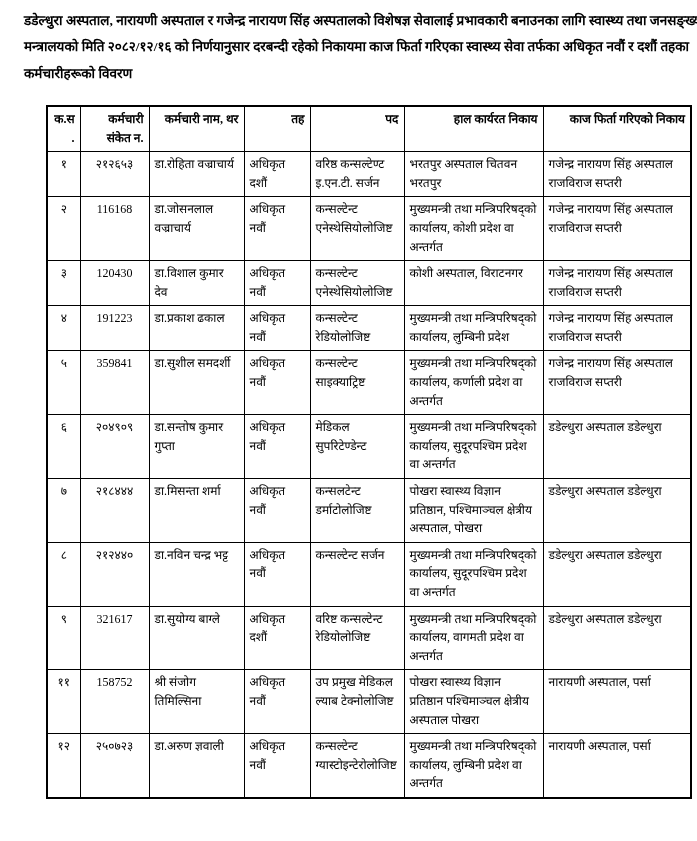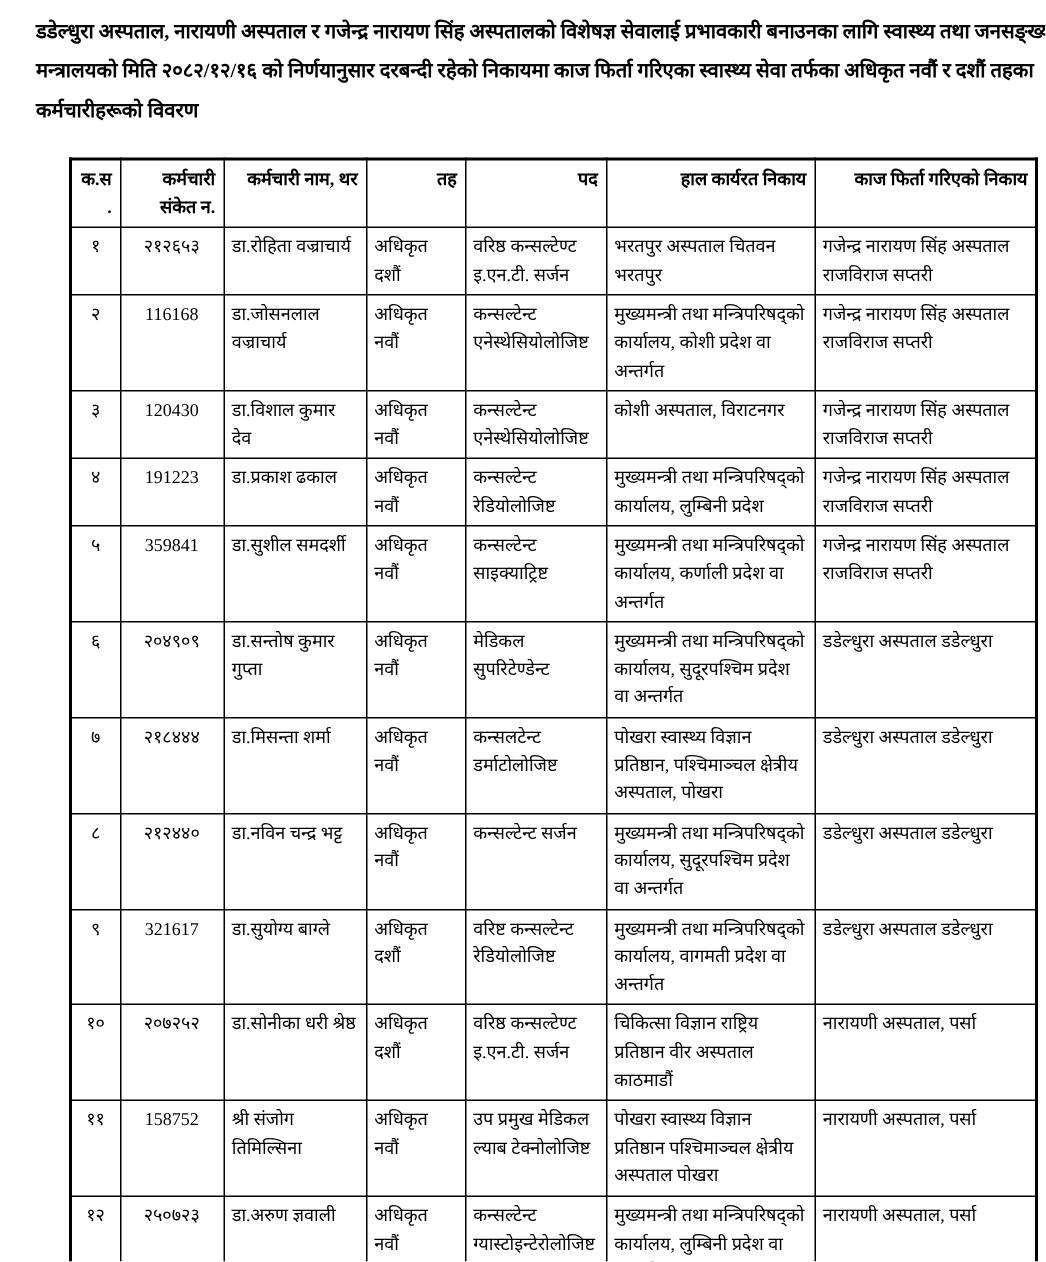--- a/index.html
+++ b/index.html
@@ -172,29 +172,20 @@
   <tr>
     <td class="center">९</td>
     <td class="center">321617</td>
     <td>डा.सुयोग्य बाग्ले</td>
     <td>अधिकृत दशौं</td>
     <td>वरिष्ट कन्सल्टेन्ट रेडियोलोजिष्ट</td>
     <td>मुख्यमन्त्री तथा मन्त्रिपरिषद्को कार्यालय, वागमती प्रदेश वा अन्तर्गत</td>
     <td>डडेल्धुरा अस्पताल डडेल्धुरा</td>
   </tr>
 
-  <tr>
-    <td class="center">१०</td>
-    <td class="center">२०७२५२</td>
-    <td>डा.सोनीका धरी श्रेष्ठ</td>
-    <td>अधिकृत दशौं</td>
-    <td>वरिष्ठ कन्सल्टेण्ट इ.एन.टी. सर्जन</td>
-    <td>चिकित्सा विज्ञान राष्ट्रिय प्रतिष्ठान वीर अस्पताल काठमाडौं</td>
-    <td>नारायणी अस्पताल, पर्सा</td>
-  </tr>
 
   <tr>
     <td class="center">११</td>
     <td class="center">158752</td>
     <td>श्री संजोग तिमिल्सिना</td>
     <td>अधिकृत नवौं</td>
     <td>उप प्रमुख मेडिकल ल्याब टेक्नोलोजिष्ट</td>
     <td>पोखरा स्वास्थ्य विज्ञान प्रतिष्ठान पश्चिमाञ्चल क्षेत्रीय अस्पताल पोखरा</td>
     <td>नारायणी अस्पताल, पर्सा</td>
   </tr>

